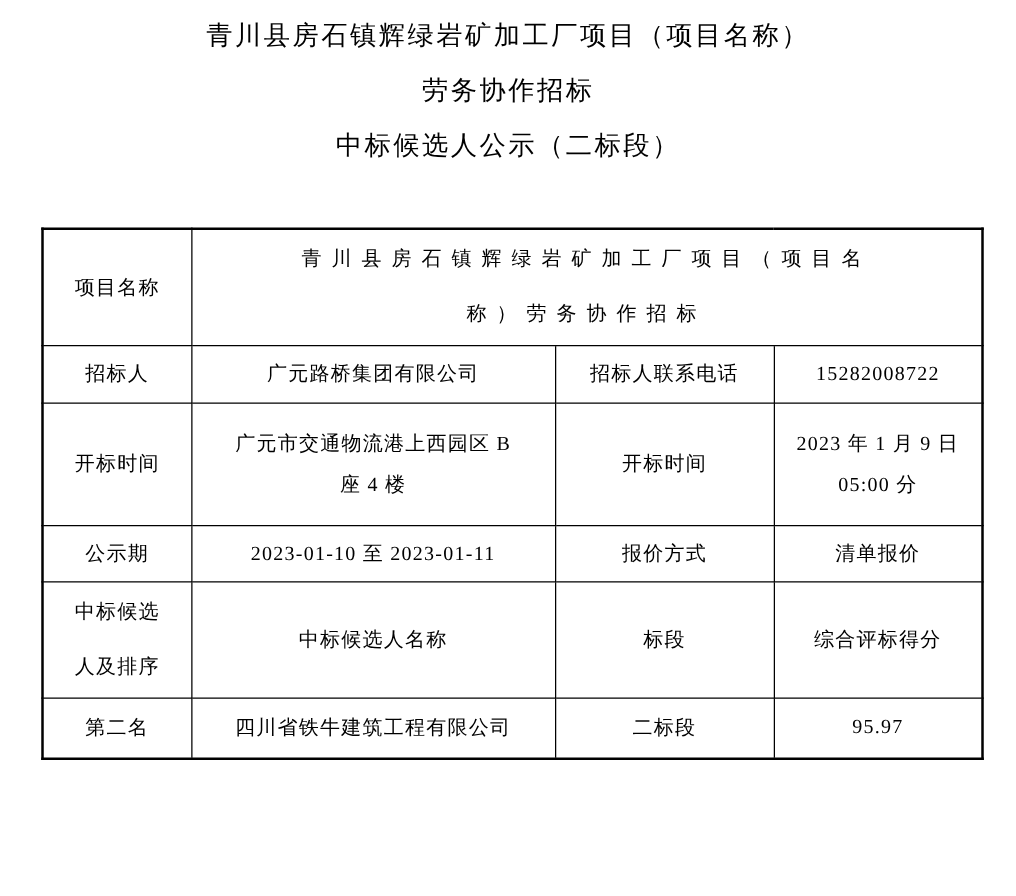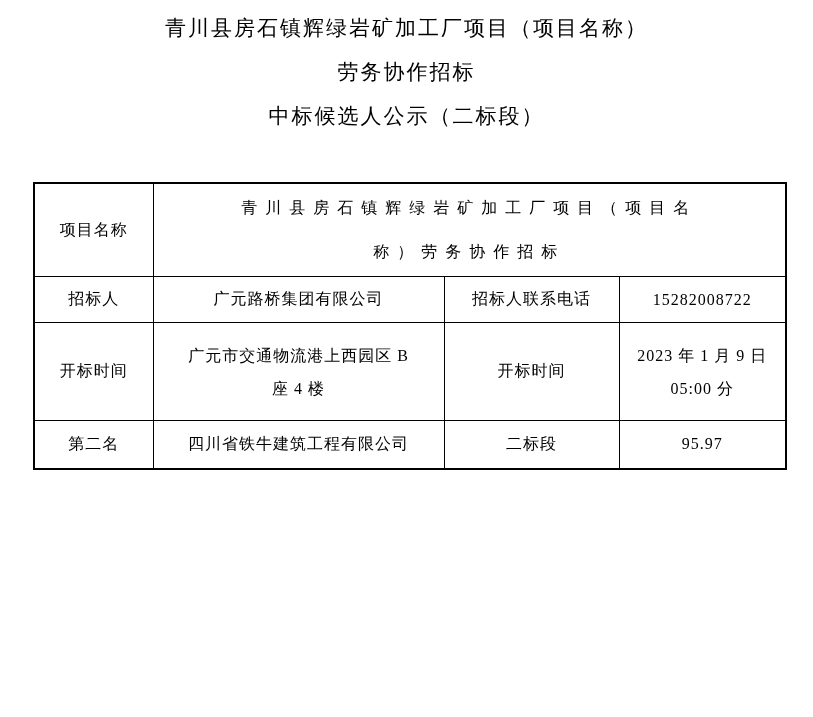--- a/index.html
+++ b/index.html
@@ -105,20 +105,33 @@
       <td class="value-cell">15282008722</td>
     </tr>
     <tr style="height:98px;">
       <td class="label-cell">开标时间</td>
       <td class="value-cell multiline">广元市交通物流港上西园区 B
 座 4 楼</td>
       <td class="label-cell">开标时间</td>
       <td class="value-cell multiline">2023 年 1 月 9 日
 05:00 分</td>
     </tr>
+    <tr style="height:45px;">
+      <td class="label-cell">公示期</td>
+      <td class="value-cell">2023-01-10 至 2023-01-11</td>
+      <td class="label-cell">报价方式</td>
+      <td class="value-cell">清单报价</td>
+    </tr>
+    <tr style="height:88px;">
+      <td class="candidates-header-label-cell">中标候选
+人及排序</td>
+      <td class="label-cell">中标候选人名称</td>
+      <td class="label-cell">标段</td>
+      <td class="label-cell">综合评标得分</td>
+    </tr>
     <tr style="height:48px;">
       <td class="rank-cell">第二名</td>
       <td class="rank-cell">四川省铁牛建筑工程有限公司</td>
       <td class="rank-cell">二标段</td>
       <td class="value-cell">95.97</td>
     </tr>
   </tbody>
 </table>
 
 </body></html>

